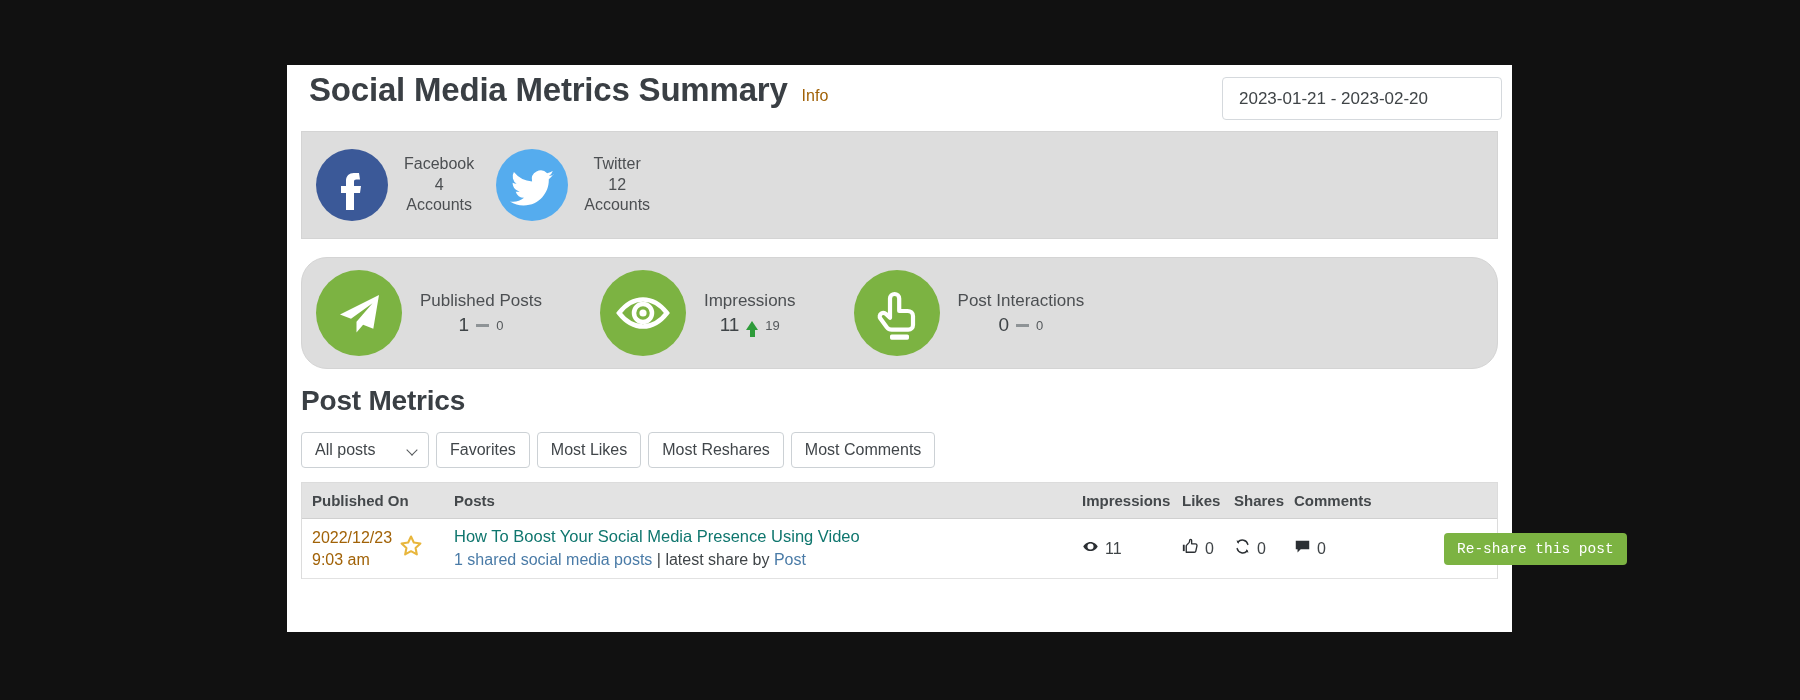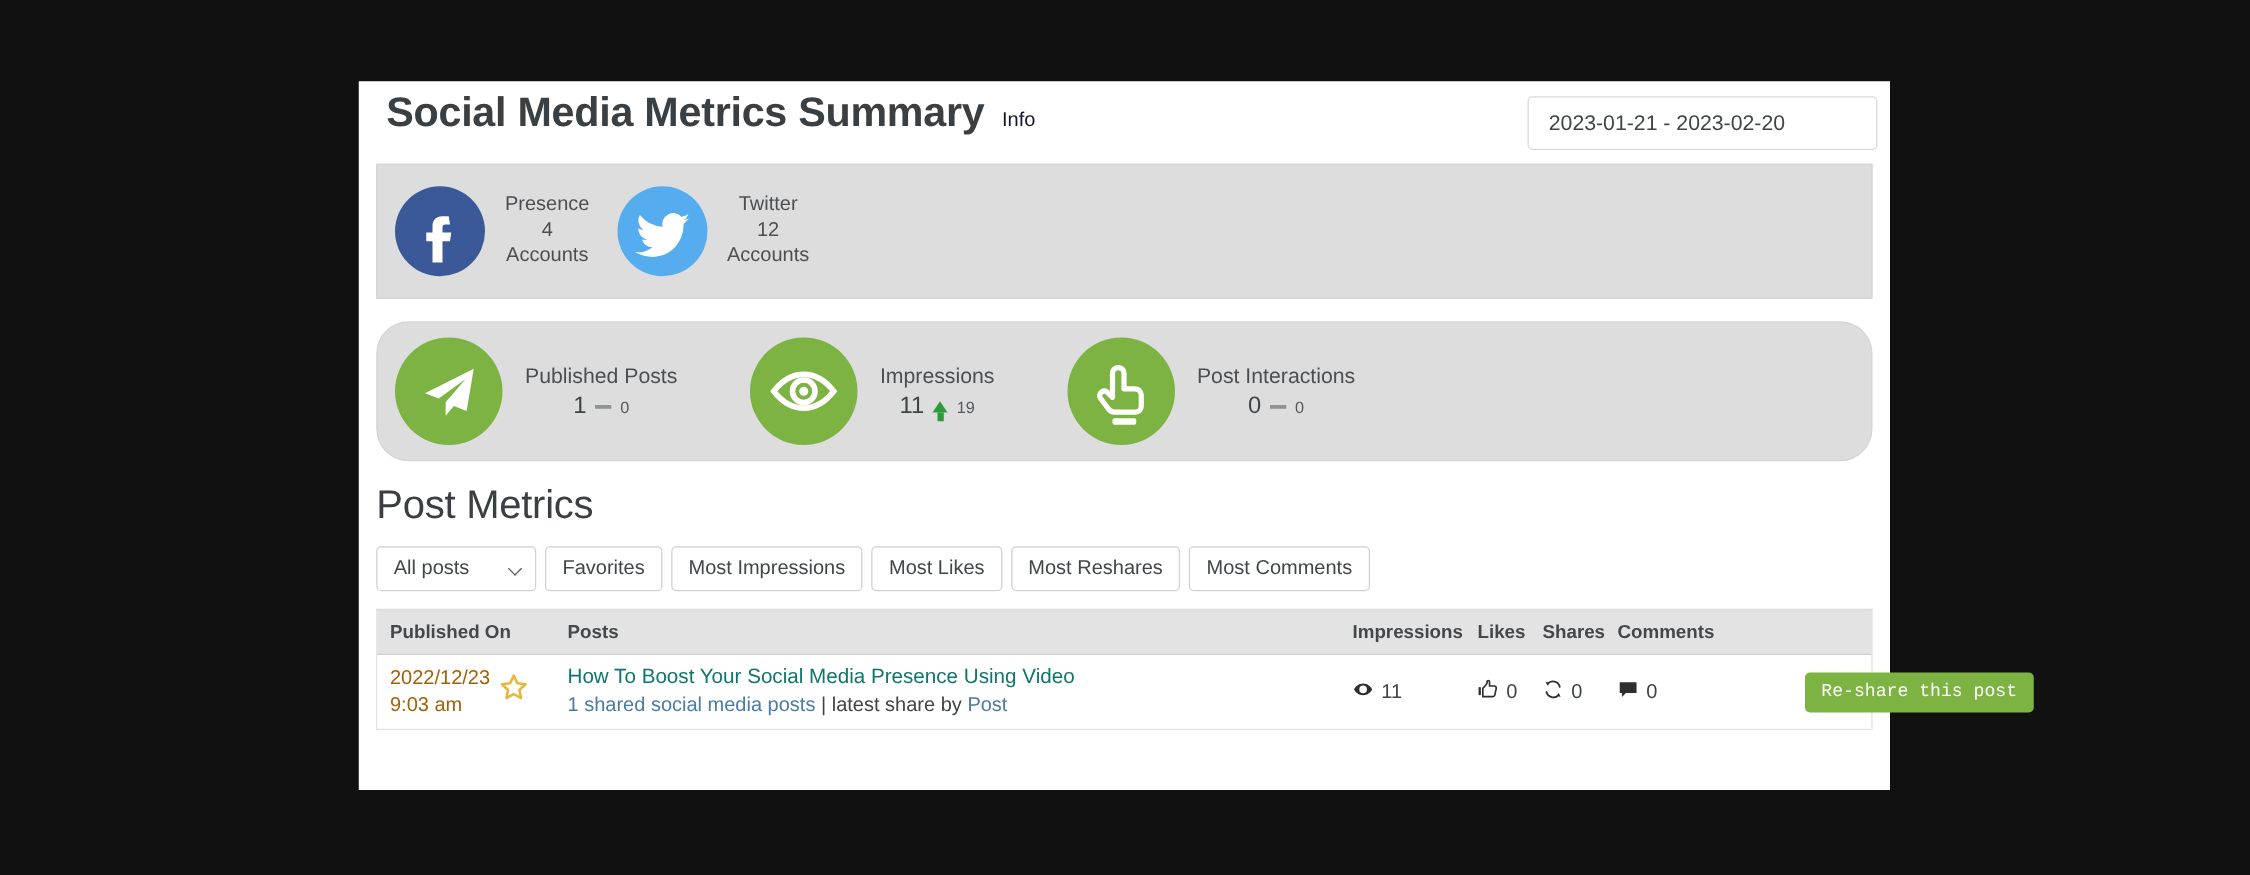--- a/index.html
+++ b/index.html
@@ -32,21 +32,21 @@
   .page-title {
     font-size: 33px;
     font-weight: bold;
     color: #3a3f44;
     letter-spacing: -0.2px;
     line-height: 1;
     white-space: nowrap;
   }
   .info-link {
     font-size: 16px;
-    color: #0f172a;
+    color: #a16207;
     text-decoration: none;
     cursor: pointer;
   }
   .daterange {
     position: absolute;
     right: 10px; top: 12px;
     width: 280px; height: 43px;
     border: 1px solid #d5d9dd;
     border-radius: 4px;
     background: #fff;
@@ -145,22 +145,22 @@
     content: "";
     position: absolute;
     left: -2.5px; top: 9px;
     width: 5px; height: 7px;
     background: #2e9b3a;
   }
 
   
   .section-title {
     margin: 16px 0 0 14px;
-    font-size: 32px;
-    font-weight: normal;
+    font-size: 28px;
+    font-weight: bold;
     color: #3a3f44;
     letter-spacing: -0.2px;
   }
 
   .filter-row {
     display: flex;
     align-items: center;
     gap: 7px;
     margin: 15px 0 0 14px;
   }
@@ -286,21 +286,21 @@
 
   <div class="panel" id="accounts-panel">
 
     <div class="acct-item">
       <div class="acct-circle" style="background:#3b5998">
         <svg width="72" height="72" viewBox="0 0 72 72" aria-hidden="true">
           <path fill="#ffffff" d="M43 24h-5.2c-4.6 0-7.8 3-7.8 7.6V37h-5v7h5v17h8V44h6l1-7h-7v-4.2c0-1.4.7-2.2 2.3-2.2H44z"></path>
         </svg>
       </div>
       <div class="acct-text">
-        <div>Presence</div>
+        <div>Facebook</div>
         <div>4</div>
         <div>Accounts</div>
       </div>
     </div>
 
     <div class="acct-item">
       <div class="acct-circle" style="background:#55acee">
         <svg width="72" height="72" viewBox="0 0 72 72" aria-hidden="true">
           <path fill="#ffffff" d="M58 25.6c-1.6.7-3.3 1.2-5.1 1.4a8.9 8.9 0 0 0 3.9-4.9c-1.7 1-3.6 1.8-5.6 2.2a8.85 8.85 0 0 0-15.1 8.1A25.1 25.1 0 0 1 17.9 23a8.85 8.85 0 0 0 2.7 11.8c-1.4 0-2.8-.4-4-1.1v.1c0 4.3 3 7.9 7.1 8.7-1.3.4-2.7.4-4 .2a8.86 8.86 0 0 0 8.3 6.1A17.8 17.8 0 0 1 14 52.5a25 25 0 0 0 13.6 4c16.3 0 25.2-13.5 25.2-25.2v-1.1c1.7-1.3 3.2-2.8 4.4-4.6z"></path>
         </svg>
@@ -368,21 +368,20 @@
   </div>
 
   <div class="section-title">Post Metrics</div>
 
   <div class="filter-row">
     <div class="select-box">
       <span>All posts</span>
       <span class="caret"></span>
     </div>
     <div class="filter-btn">Favorites</div>
-    <div class="filter-btn">Most Impressions</div>
     <div class="filter-btn">Most Likes</div>
     <div class="filter-btn">Most Reshares</div>
     <div class="filter-btn">Most Comments</div>
   </div>
 
   <div class="table">
     <div class="thead">
       <div class="c-date">Published On</div>
       <div class="c-posts">Posts</div>
       <div class="c-impr">Impressions</div>

